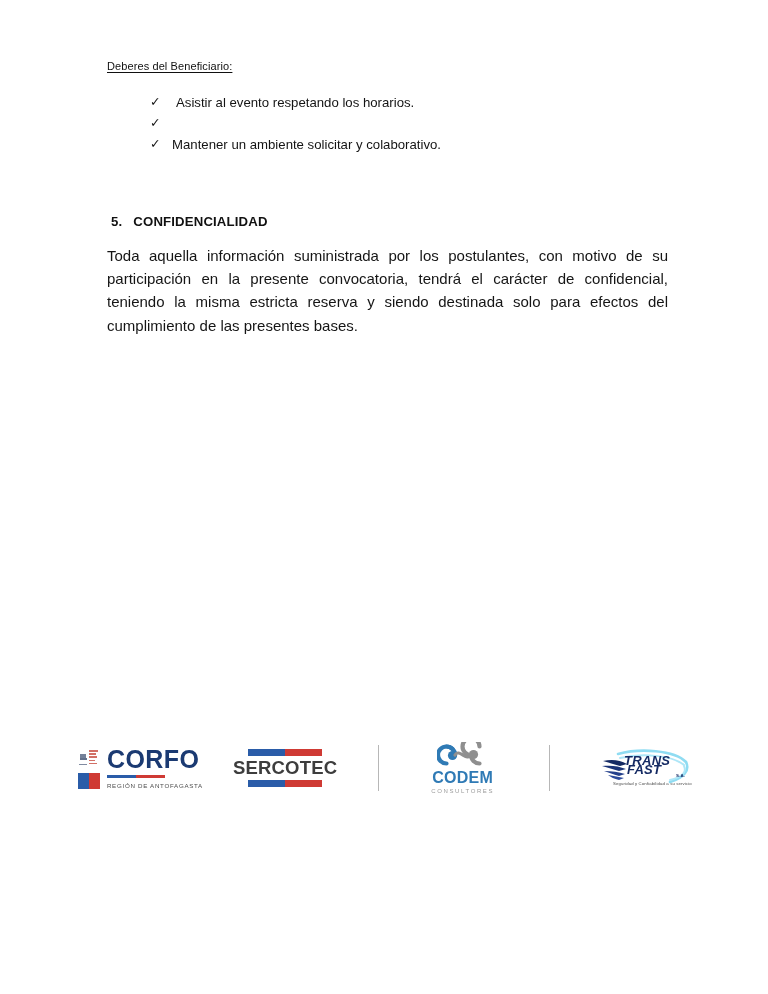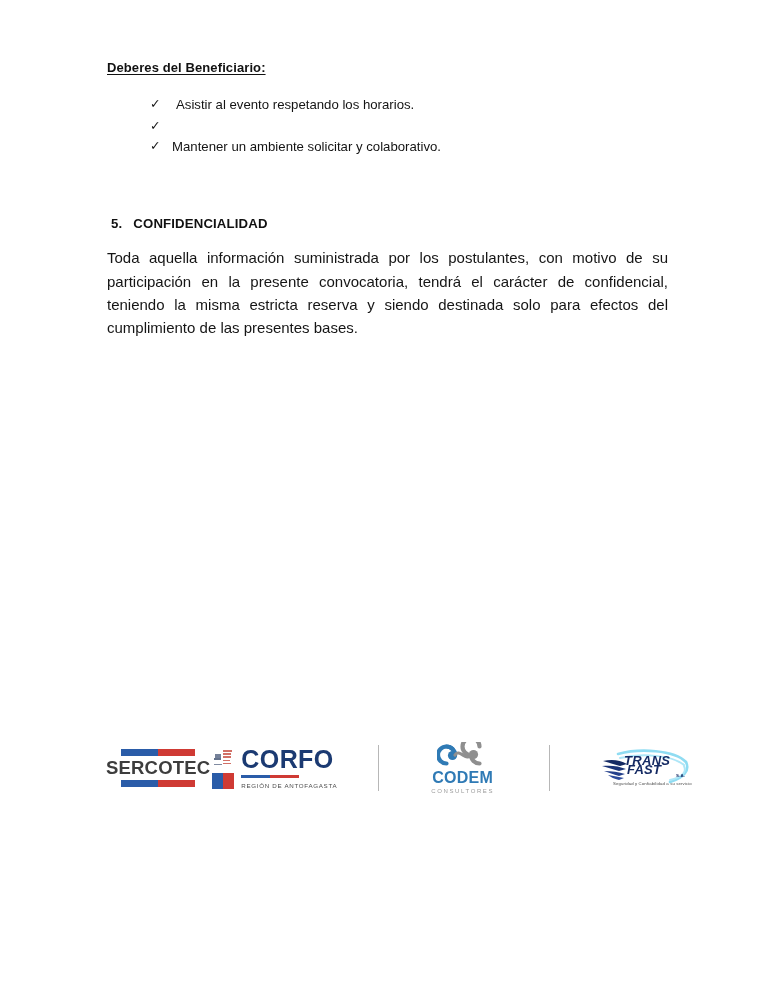--- a/index.html
+++ b/index.html
@@ -26,22 +26,22 @@
 
   
   .content {
     position: absolute;
     left: 107px;
     top: 60px;
     width: 562px;
   }
 
   .duties-heading {
-    font-size: 13px;
-    font-weight: bold;
+    font-size: 11px;
+    font-weight: normal;
     letter-spacing: 0.1px;
     text-decoration: underline;
     text-underline-offset: 2px;
     margin: 0 0 18px 0;
     line-height: 1.25;
     color: #111;
   }
 
   .duties-list {
     list-style: none;
@@ -326,34 +326,20 @@
 
     <h3 class="section-title">
       <span class="num">5.</span>
       <span>CONFIDENCIALIDAD</span>
     </h3>
 
     <p class="section-para">Toda aquella información suministrada por los postulantes, con motivo de su participación en la presente convocatoria, tendrá el carácter de confidencial, teniendo la misma estricta reserva y siendo destinada solo para efectos del cumplimiento de las presentes bases.</p>
   </div>
 
   <div class="footer-logos">
-
-    <div class="logo-slot">
-      <div class="logo-sercotec">
-        <span class="sercotec-bar">
-            <i class="b"></i>
-            <i class="r"></i>
-          </span>
-        <span class="sercotec-word">SERCOTEC</span>
-        <span class="sercotec-bar">
-            <i class="b"></i>
-            <i class="r"></i>
-          </span>
-      </div>
-    </div>
 
     <div class="logo-slot">
       <div class="logo-corfo">
         <div class="corfo-seal">
           <div class="seal-top">
             <div class="seal-crest">
                 <span class="crest-mark"></span>
               </div>
             <div class="seal-lines">
                 <i></i>
@@ -373,20 +359,34 @@
           <span class="corfo-word">CORFO</span>
           <span class="corfo-bars">
               <i class="b"></i>
               <i class="r"></i>
             </span>
           <span class="corfo-region">REGIÓN DE ANTOFAGASTA</span>
         </div>
       </div>
     </div>
 
+    <div class="logo-slot">
+      <div class="logo-sercotec">
+        <span class="sercotec-bar">
+            <i class="b"></i>
+            <i class="r"></i>
+          </span>
+        <span class="sercotec-word">SERCOTEC</span>
+        <span class="sercotec-bar">
+            <i class="b"></i>
+            <i class="r"></i>
+          </span>
+      </div>
+    </div>
+
     <div class="logo-divider divider-1"></div>
 
     <div class="logo-slot">
       <div class="logo-codem">
         <svg class="codem-mark" viewBox="0 0 52 26">
           <path d="M18 13 a8.5 8.5 0 1 0 -8.5 8.5" fill="none" stroke="#2f7ab5" stroke-width="4.2" stroke-linecap="round"></path>
           <path d="M9.5 4.5 a8.5 8.5 0 0 1 8.5 8.5" fill="none" stroke="#2f7ab5" stroke-width="4.2" stroke-linecap="round"></path>
           <circle cx="15.5" cy="13.5" r="4.6" fill="#2f7ab5"></circle>
           <path d="M34 13 a8.5 8.5 0 1 1 8.5 -8.5" fill="none" stroke="#8f8f8f" stroke-width="4.2" stroke-linecap="round"></path>
           <path d="M42.5 21.5 a8.5 8.5 0 0 1 -8.5 -8.5" fill="none" stroke="#8f8f8f" stroke-width="4.2" stroke-linecap="round"></path>

